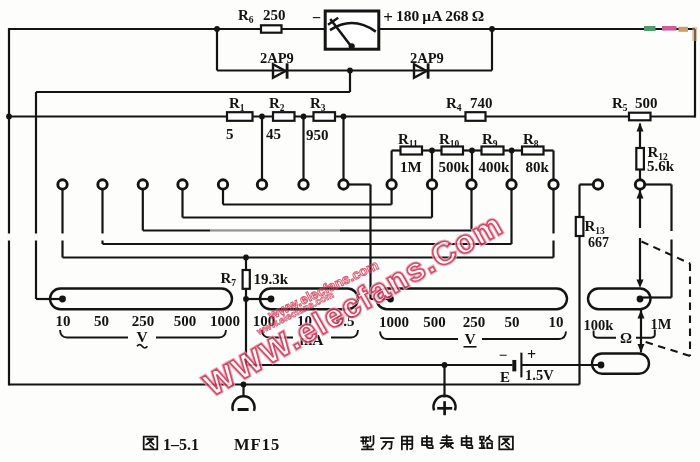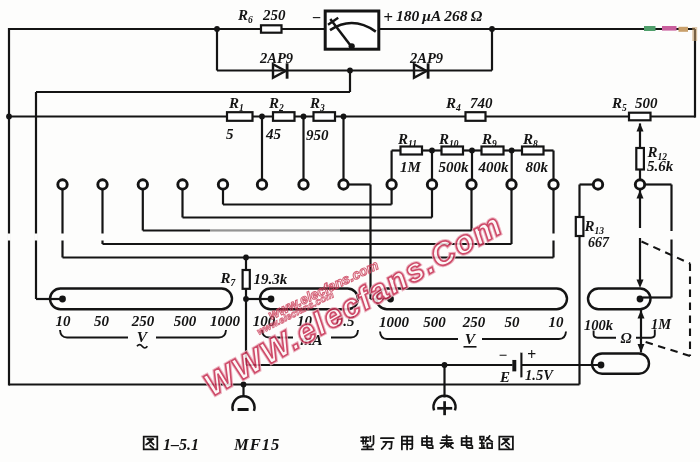--- a/index.html
+++ b/index.html
@@ -1,16 +1,16 @@
 <!DOCTYPE html>
 <html><head>
 <meta charset="utf-8">
 <style>
   html,body { margin:0; padding:0; background:#ffffff; }
-  #c { position:relative; width:700px; height:462px; background:#7dd3fc; overflow:hidden;font-style:italic; }
+  #c { position:relative; width:700px; height:462px; background:#7dd3fc; overflow:hidden; }
 </style>
 </head>
 <body>
 <div id="c">
 <svg width="700" height="462" viewBox="0 0 700 462">
 <rect x="0" y="0" width="700" height="462" fill="#fdfdfc"></rect>
 <line x1="9" y1="29" x2="261" y2="29" stroke="#141414" stroke-width="2.2" stroke-linecap="butt"></line>
 <line x1="281" y1="29" x2="325" y2="29" stroke="#141414" stroke-width="2.2" stroke-linecap="butt"></line>
 <line x1="379" y1="29" x2="695" y2="29" stroke="#141414" stroke-width="2.2" stroke-linecap="butt"></line>
 <line x1="9" y1="27.9" x2="9" y2="385.6" stroke="#141414" stroke-width="2.2" stroke-linecap="butt"></line>

